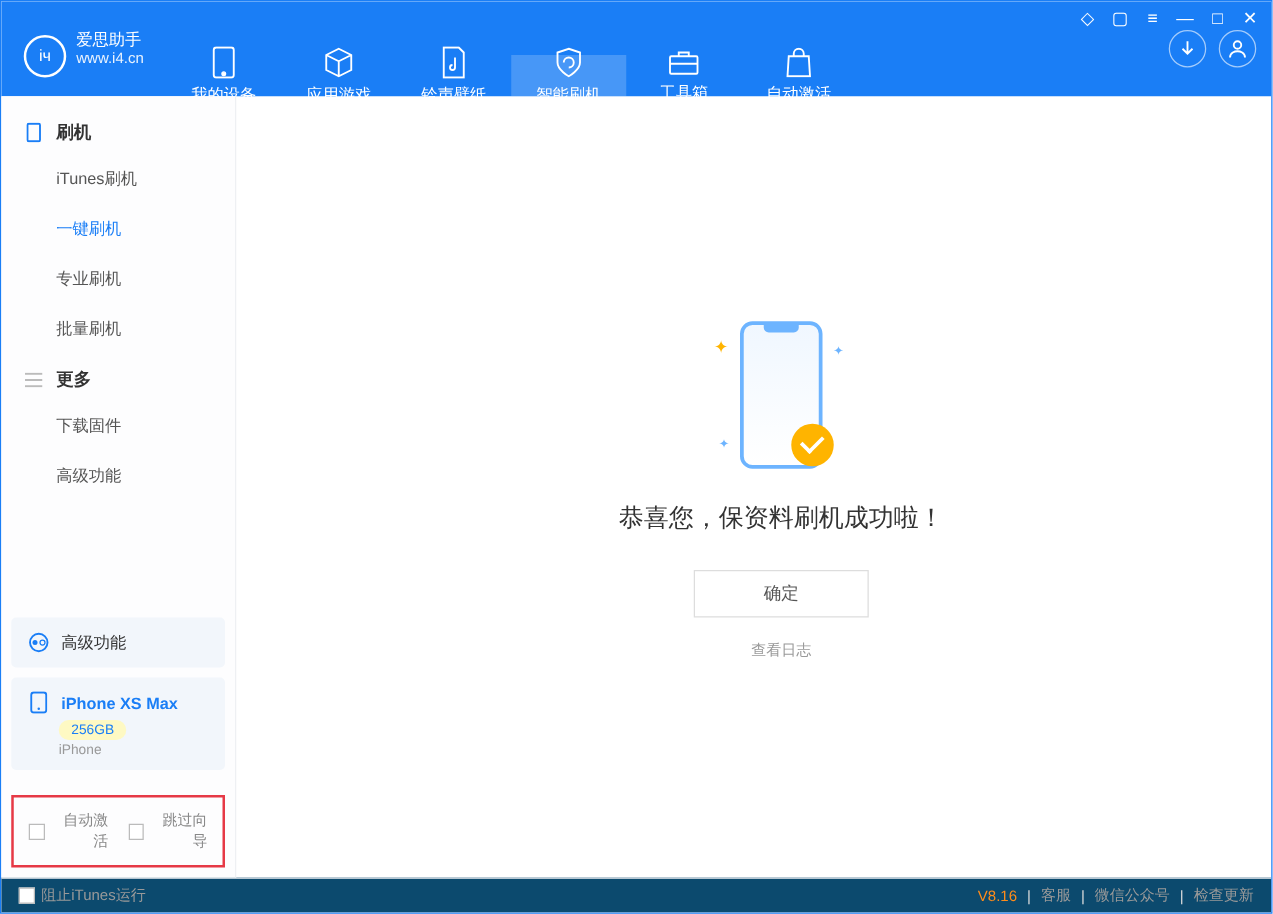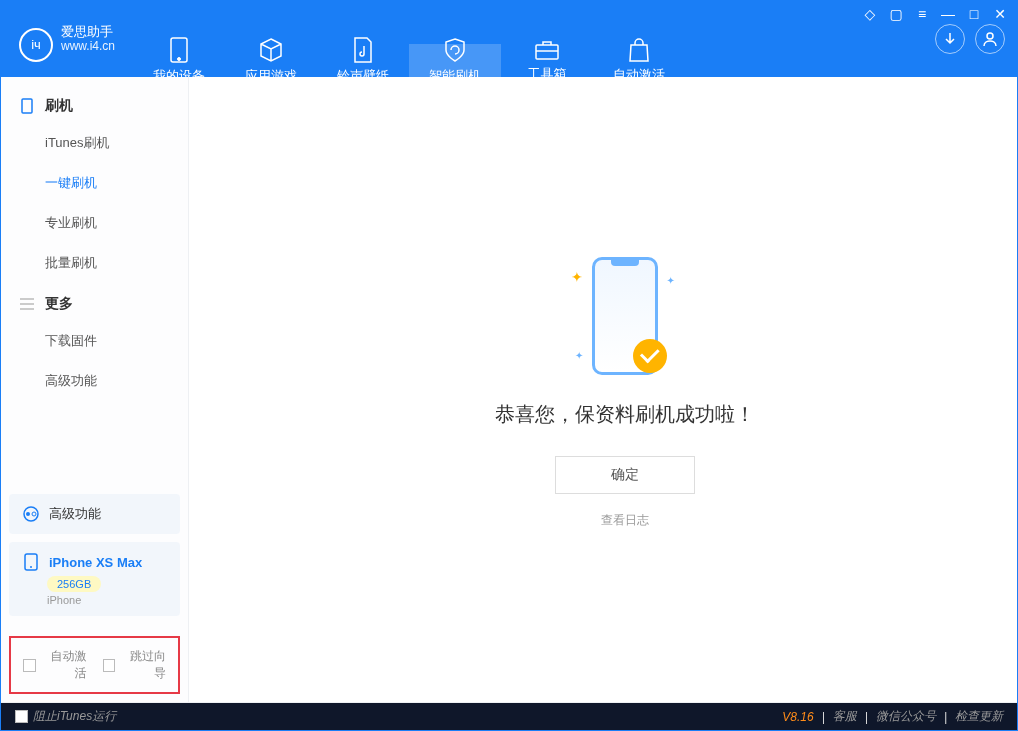--- a/index.html
+++ b/index.html
@@ -55,21 +55,21 @@
 .check-badge::after { content: ""; width: 14px; height: 8px; border-left: 3px solid #fff; border-bottom: 3px solid #fff; transform: rotate(-45deg) translate(1px,-2px); }
 .sparkle { position: absolute; color: #ffb400; font-size: 14px; }
 .sp1 { top: 18px; left: 6px; } .sp2 { top: 24px; right: 10px; color: #6db4ff; font-size: 10px; }
 .sp3 { bottom: 20px; left: 10px; color: #6db4ff; font-size: 10px; }
 
 .success-msg { font-size: 20px; color: #333; margin-bottom: 28px; }
 .ok-btn { width: 140px; height: 38px; border: 1px solid #ddd; background: #fff; font-size: 14px; color: #555; cursor: pointer; margin-bottom: 18px; }
 .log-link { font-size: 12px; color: #999; cursor: pointer; }
 
 
-.footer { height: 28px; border-top: 1px solid #eef0f3; display: flex; align-items: center; padding: 0 14px; font-size: 12px; color: #999; background: #0f172a; font-style: italic; }
+.footer { height: 28px; border-top: 1px solid #eef0f3; display: flex; align-items: center; padding: 0 14px; font-size: 12px; color: #999; background: #0c4a6e; }
 .footer .chk { color: #999; }
 .footer-right { margin-left: auto; display: flex; align-items: center; gap: 8px; }
 .footer-right .sep { color: #ddd; }
 .ver { color: #ff8c1a; }
 .flink { cursor: pointer; }
 </style>
 </head>
 <body>
 
 <div class="header">

